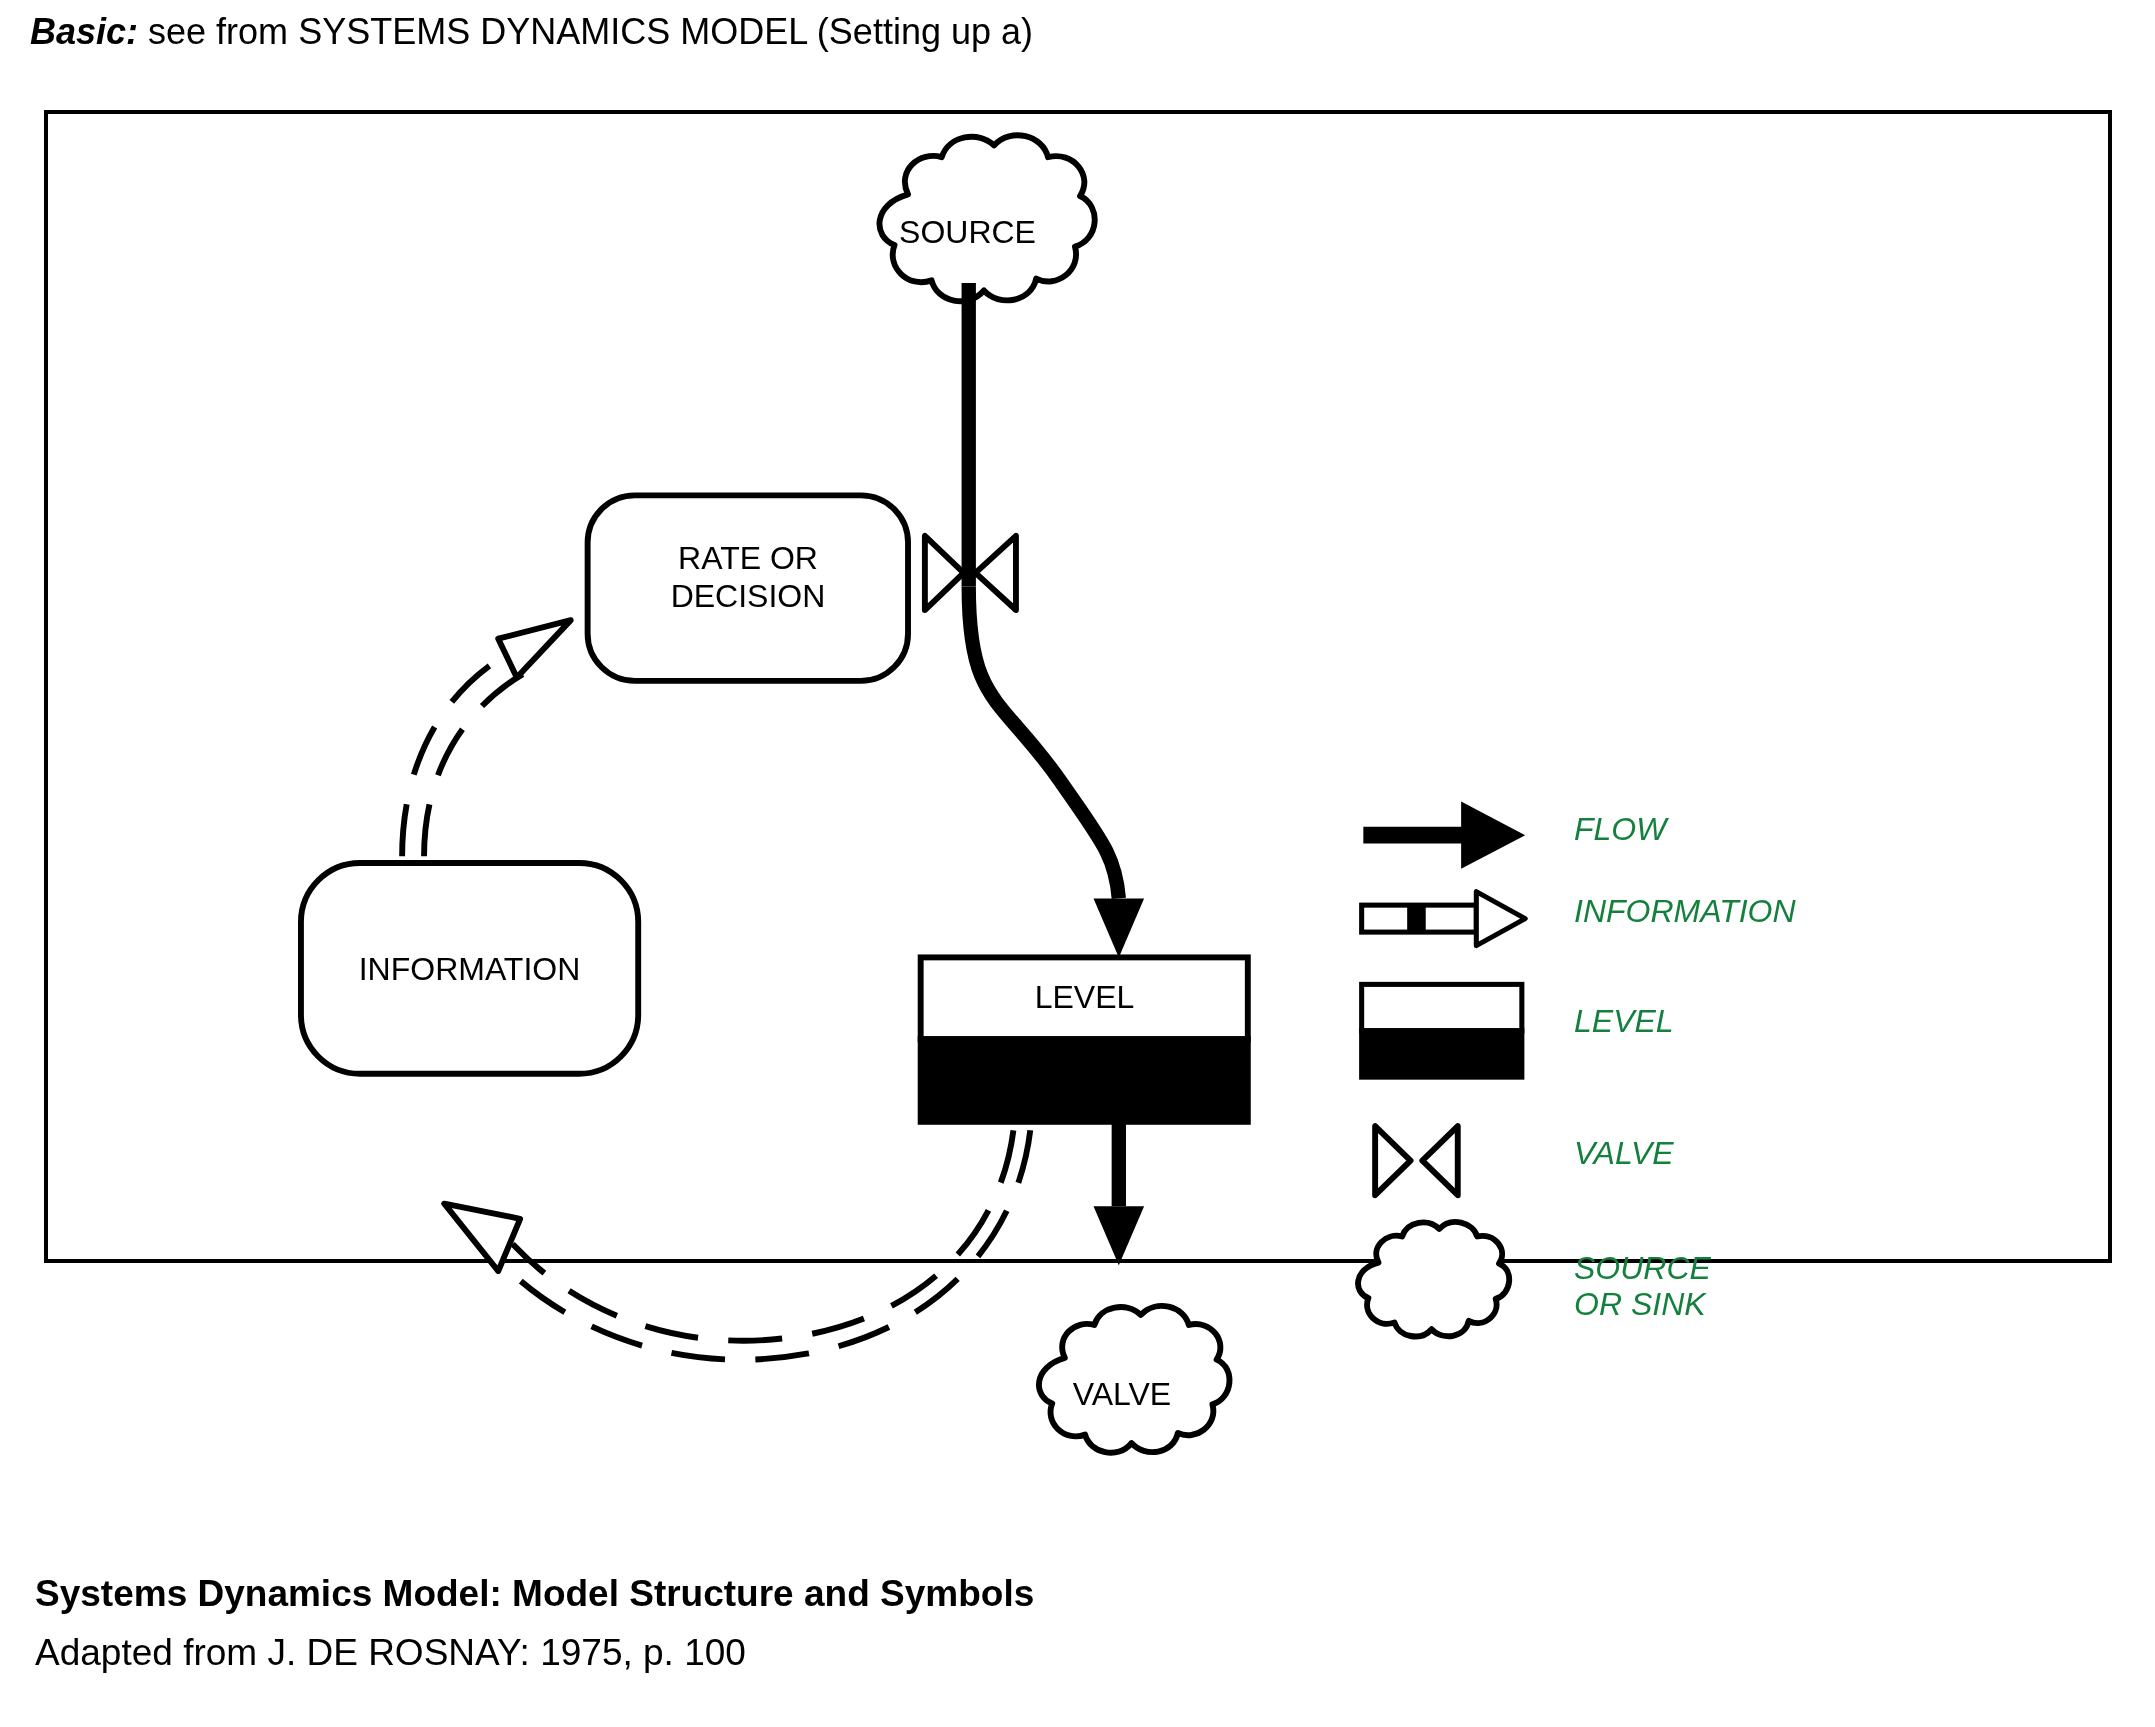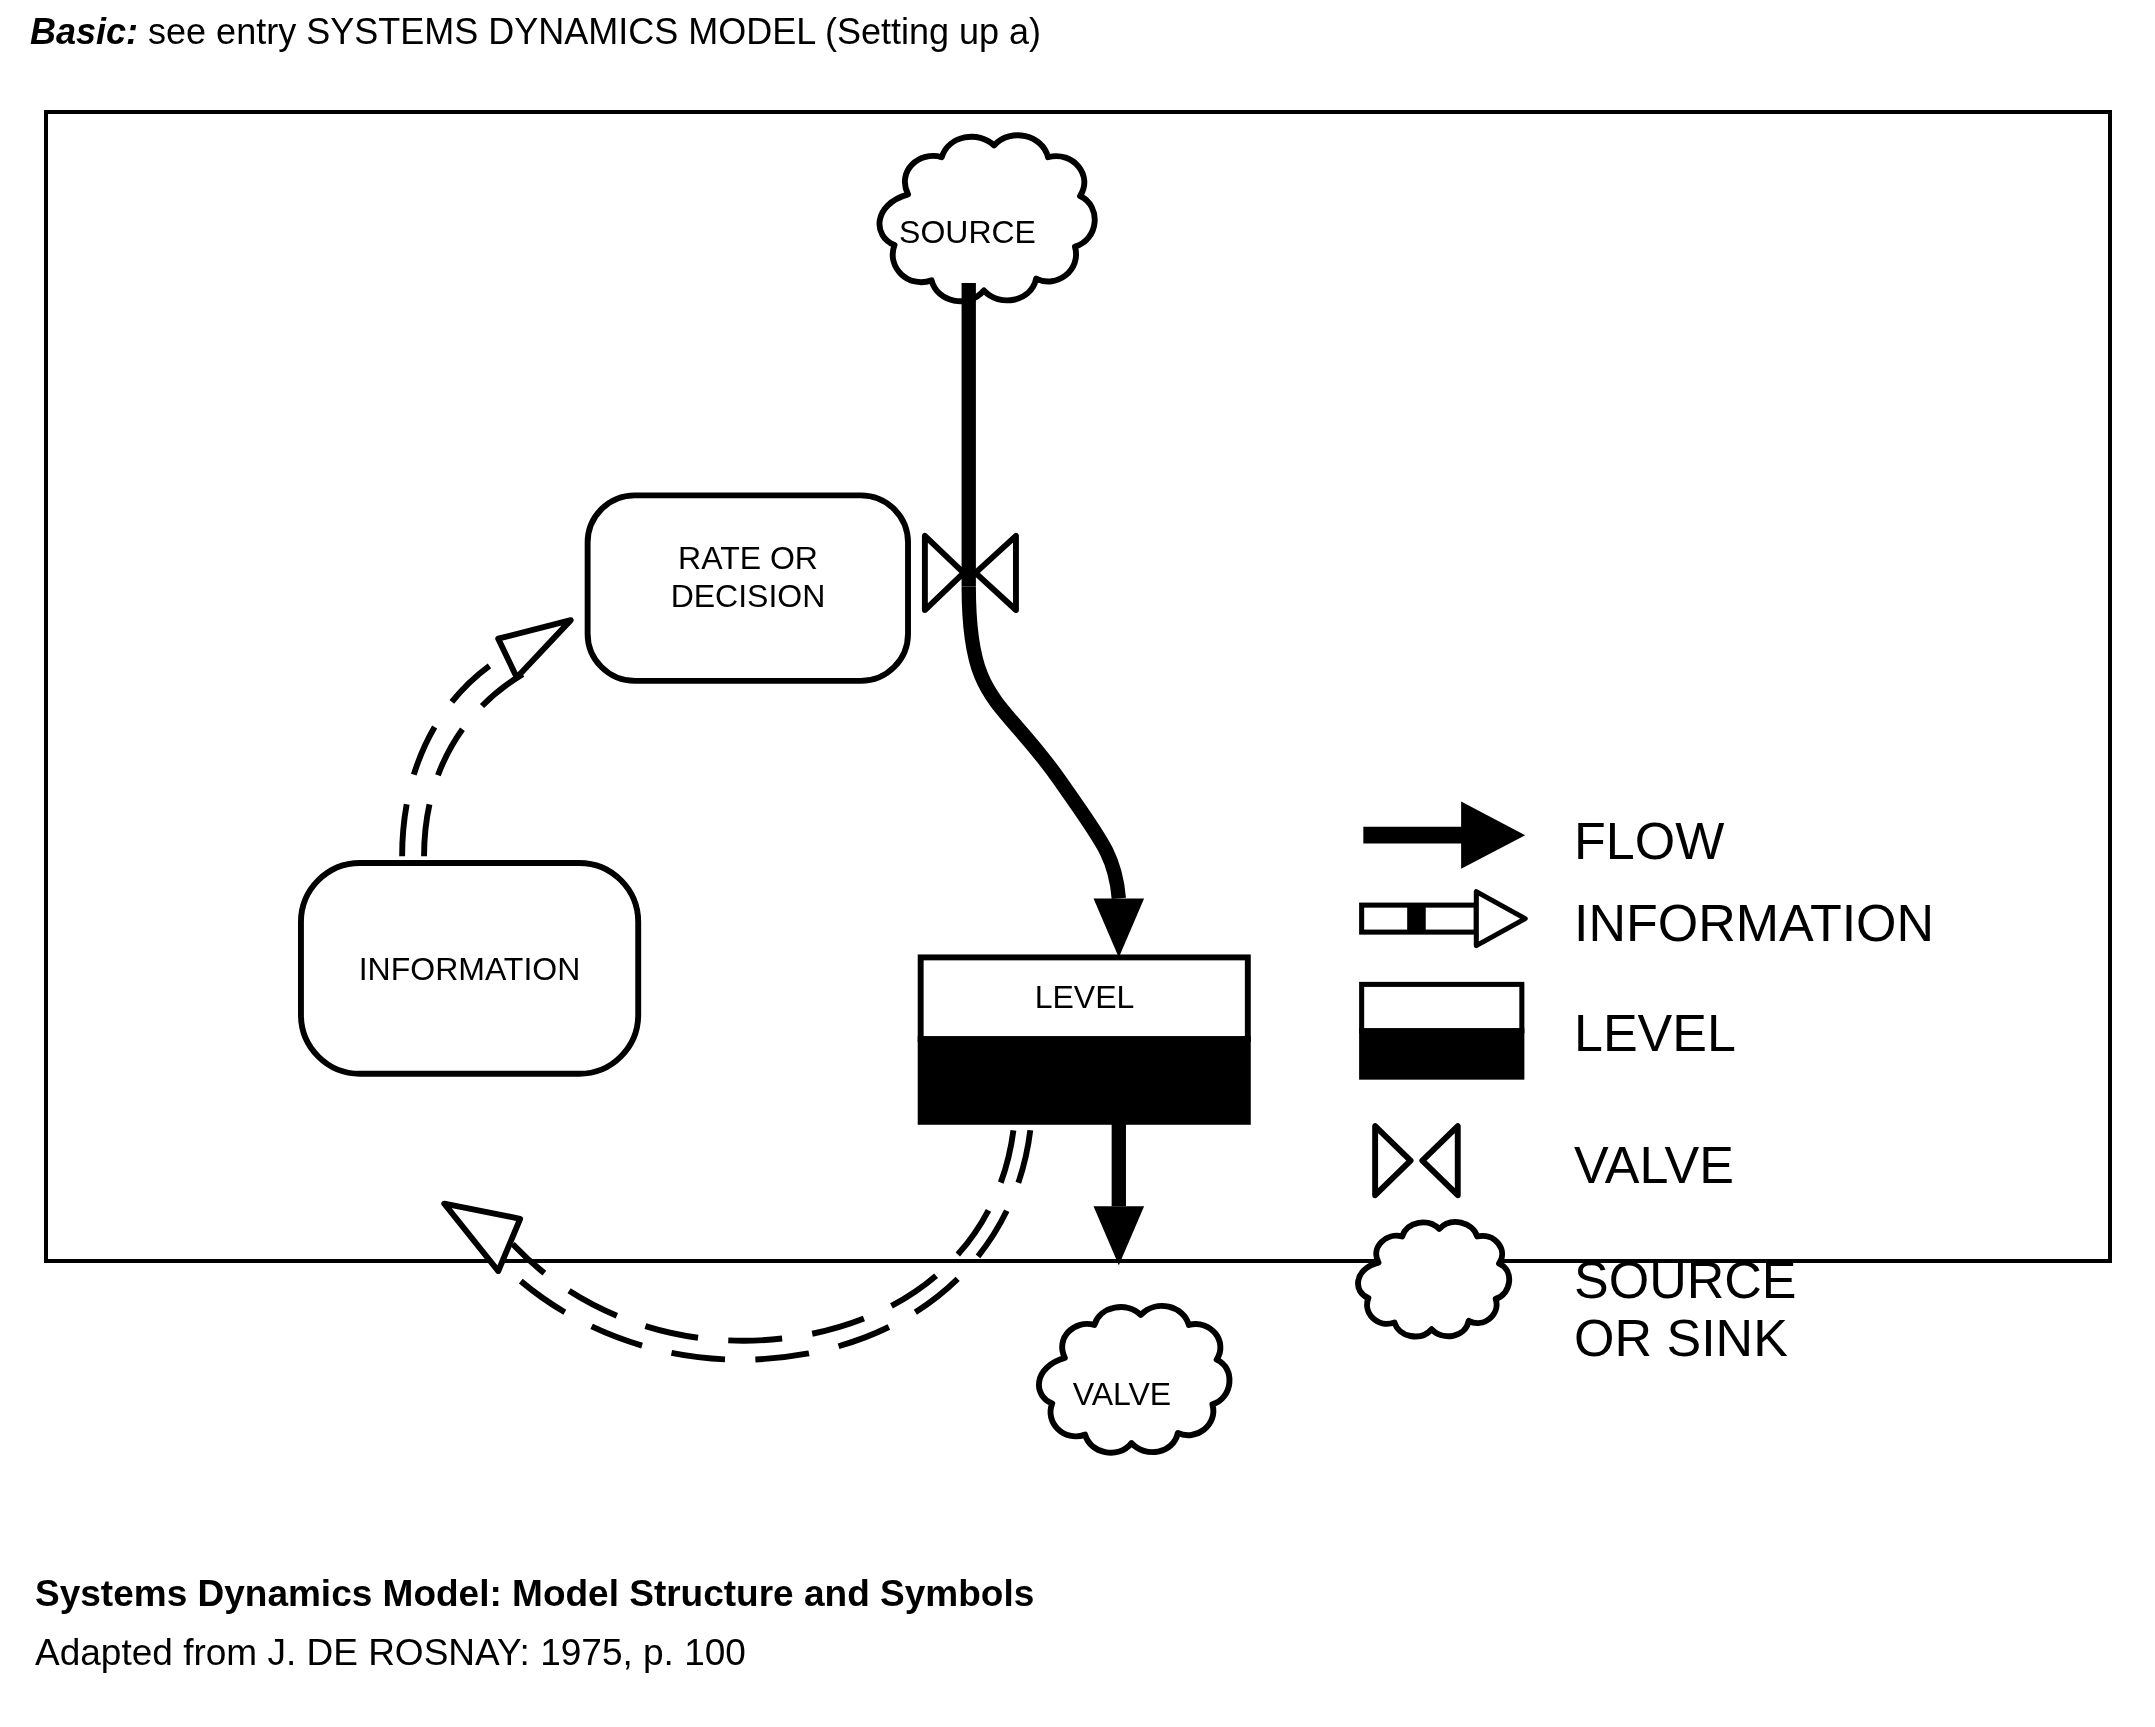--- a/index.html
+++ b/index.html
@@ -70,24 +70,25 @@
     font-size: 32px;
     line-height: 1.18;
     color: #000;
     white-space: pre-line;
     pointer-events: none;
   }
 
   
   .legend-label {
     position: absolute;
-    font-size: 52px;
+    font-size: 32px;
     line-height: 1.12;
-    color: #000000;
+    color: #15803d;
     white-space: pre-line;
+    font-style: italic;
   }
 
   
   .cap-bottom {
     position: absolute;
     left: 35px;
     font-size: 37px;
     line-height: 1.15;
     white-space: nowrap;
   }
@@ -99,21 +100,21 @@
     top: 1632px;
     font-weight: normal;
   }
 </style>
 </head>
 <body>
 
 <div class="page">
 
   <div class="fig-caption-top">
-    <span class="lbl">Basic:</span><span class="mid"> see entry </span><span class="strong">SYSTEMS DYNAMICS MODEL (Setting up a)</span>
+    <span class="lbl">Basic:</span><span class="mid"> see from </span><span class="strong">SYSTEMS DYNAMICS MODEL (Setting up a)</span>
   </div>
 
   <div class="frame">
 
     <svg class="diagram-svg" width="2059" height="1417" viewBox="0 0 2442 1680">
 
       <g>
         <path d="M1020 95
                  c -14 -28 14 -52 40 -44
                  c 8 -26 44 -32 62 -14

